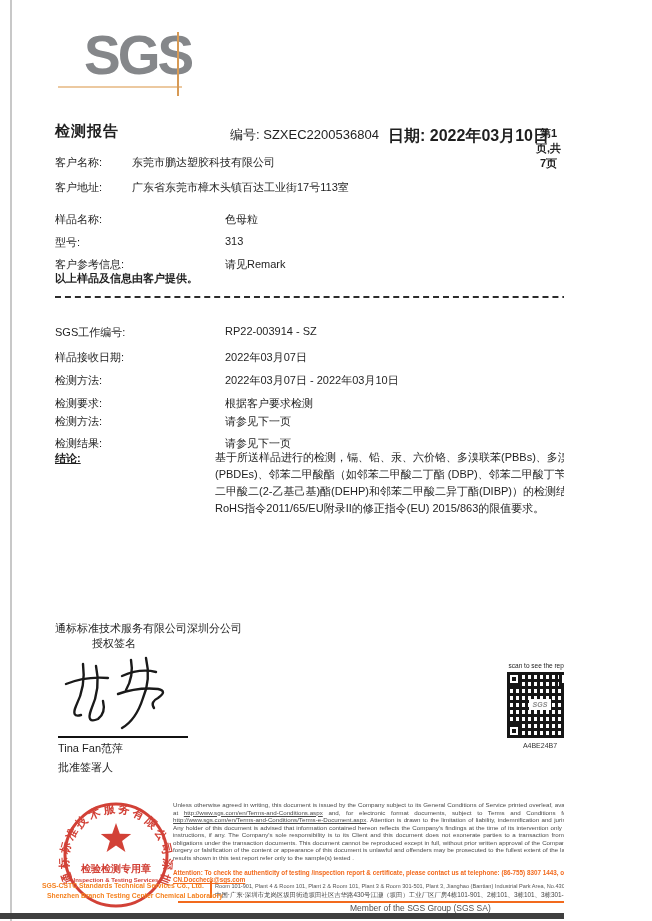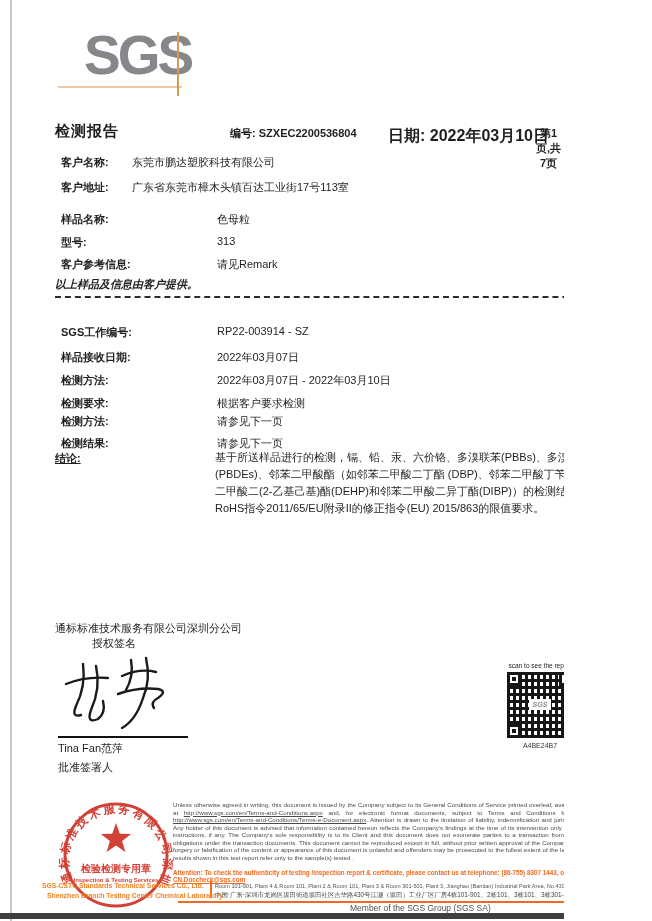--- a/index.html
+++ b/index.html
@@ -9,30 +9,30 @@
   .edge-bottom{position:absolute;left:0;top:913px;width:652px;height:6px;background:#3f3f3f;}
 
   
   .logo{position:absolute;left:84px;top:28px;font-size:55px;font-weight:800;color:#85878a;
         letter-spacing:-3px;transform:scaleY(1.02);line-height:1;}
   .logo-hline{position:absolute;left:58px;top:86px;width:124px;height:2px;background:#ecc9a0;}
   .logo-vline{position:absolute;left:177px;top:32px;width:2px;height:64px;background:#d79a55;}
 
   
   .title{position:absolute;left:55px;top:122px;font-size:15px;font-weight:bold;letter-spacing:1px;}
-  .hno{position:absolute;left:230px;top:126px;font-size:11px;font-weight:bold;}
+  .hno{position:absolute;left:230px;top:126px;font-size:13px;font-weight:normal;}
   .hdate{position:absolute;left:388px;top:126px;font-size:16px;font-weight:bold;}
   .hpage{position:absolute;left:533px;top:126px;font-size:11px;font-weight:bold;text-align:center;}
 
   
   .frow{position:absolute;left:0;width:652px;font-size:11px;}
-  .lbl{position:absolute;left:61px;font-weight:bold;white-space:nowrap;}
+  .lbl{position:absolute;left:55px;font-weight:normal;white-space:nowrap;}
   .val{position:absolute;white-space:nowrap;}
-  .v132{left:132px;} .v215{left:217px;}
-  .note{position:absolute;left:55px;top:277px;font-size:11px;font-weight:bold;font-style:italic;}
+  .v132{left:132px;} .v215{left:225px;}
+  .note{position:absolute;left:55px;top:271px;font-size:11px;font-weight:bold;}
   .dash{position:absolute;left:55px;top:296px;width:583px;border-top:2px dashed #2c2c2c;}
 
   .concl-lbl{position:absolute;left:55px;top:451px;font-size:11px;font-weight:bold;text-decoration:underline;}
   .concl{position:absolute;left:215px;top:449px;width:432px;font-size:11px;line-height:17px;margin:0;}
 
   
   .sig-company{position:absolute;left:55px;top:621px;font-size:11px;}
   .sig-auth{position:absolute;left:55px;top:636px;font-size:11px;margin-left:37px;}
   .sig-img{position:absolute;left:58px;top:652px;}
   .sig-line{position:absolute;left:58px;top:736px;width:130px;height:2px;background:#111;}

